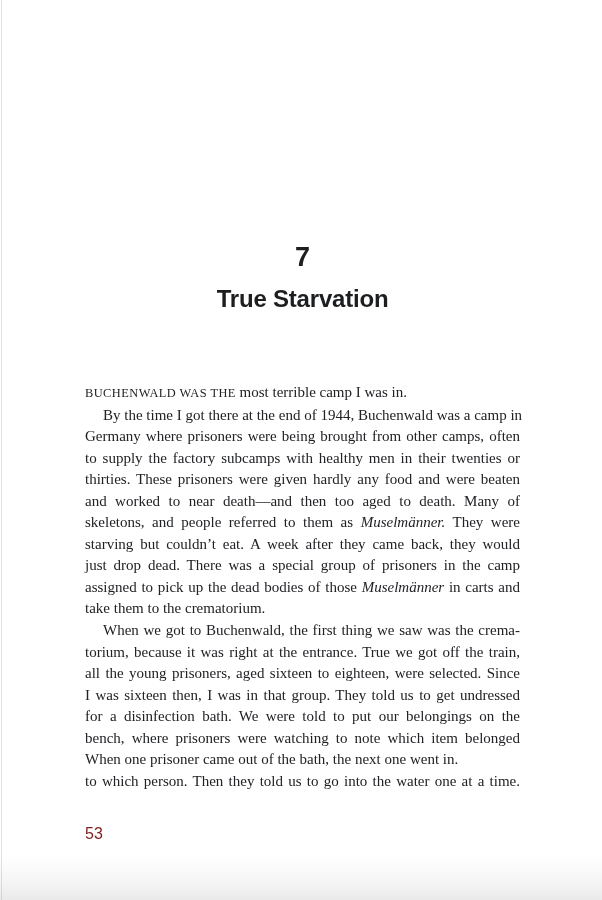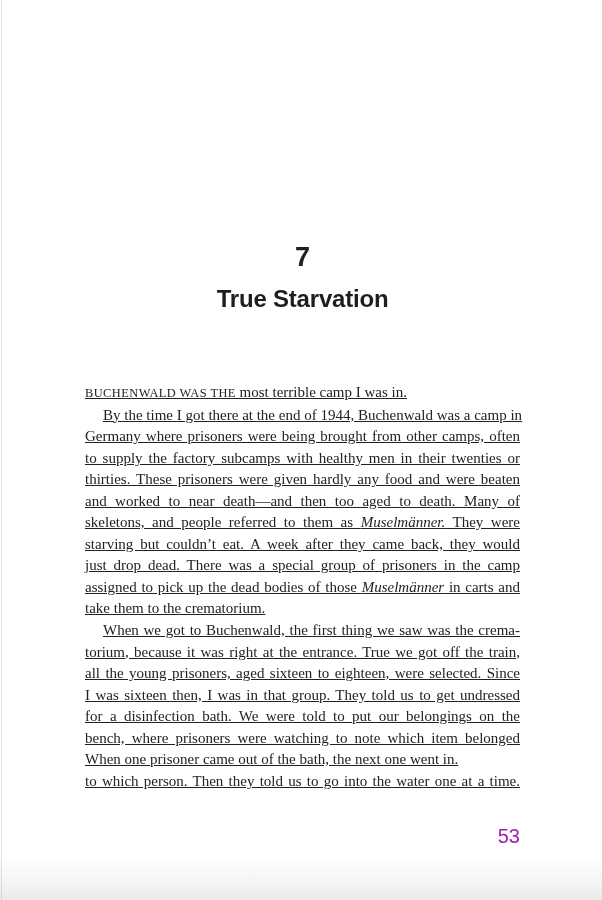--- a/index.html
+++ b/index.html
@@ -25,38 +25,37 @@
     font-weight: bold;
     color: #1d1e20;
   }
   .ch-num   { font-size: 27px; line-height: 42px; }
   .ch-title { font-size: 24px; line-height: 42px; letter-spacing: -0.2px; }
   .body-text {
     position: absolute;
     top: 382px; left: 85px; width: 435px;
     color: #212225;
     font-size: 15px;
-    text-decoration: underline;
   }
   .line {
     line-height: 21.55px;
     text-align: justify;
     text-align-last: justify;
     white-space: nowrap;
   }
   .line.last  { text-align-last: left; }
   .line.first { text-indent: 18px; }
   .sc { font-size: 12.4px; letter-spacing: 0.45px; }
   .folio {
     position: absolute;
     top: 825px; left: 85px; width: 435px;
-    text-align: right;
+    text-align: left;
     font-family: "Liberation Sans", sans-serif;
-    font-size: 20px;
-    color: #a21caf;
+    font-size: 16px;
+    color: #7f1d1d;
   }
   .bottom-shadow {
     position: absolute;
     left: 0; bottom: 0;
     width: 100%; height: 44px;
     background: linear-gradient(to bottom,
       rgba(110,110,110,0) 0%,
       rgba(110,110,110,0.08) 65%,
       rgba(110,110,110,0.15) 100%);
     pointer-events: none;

